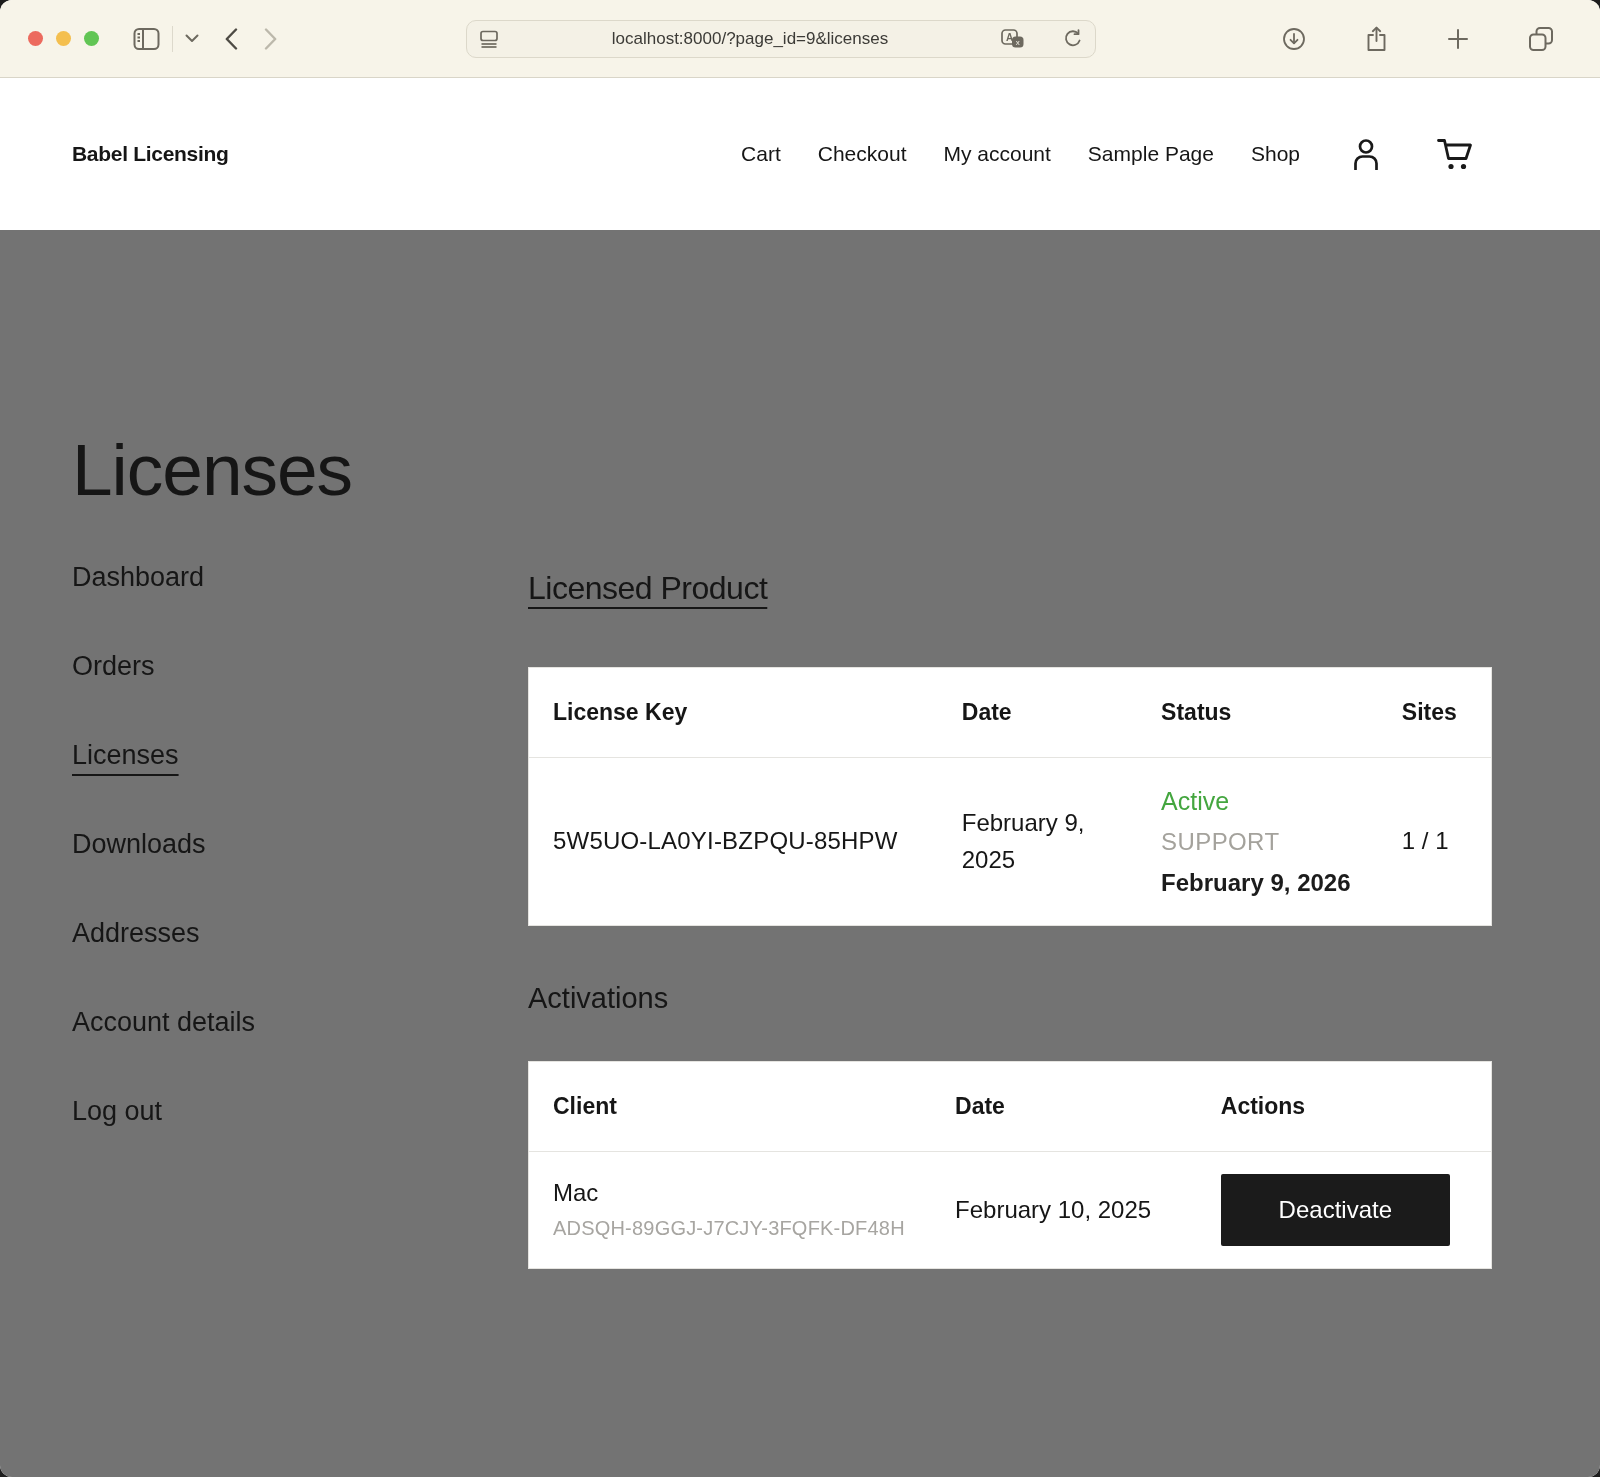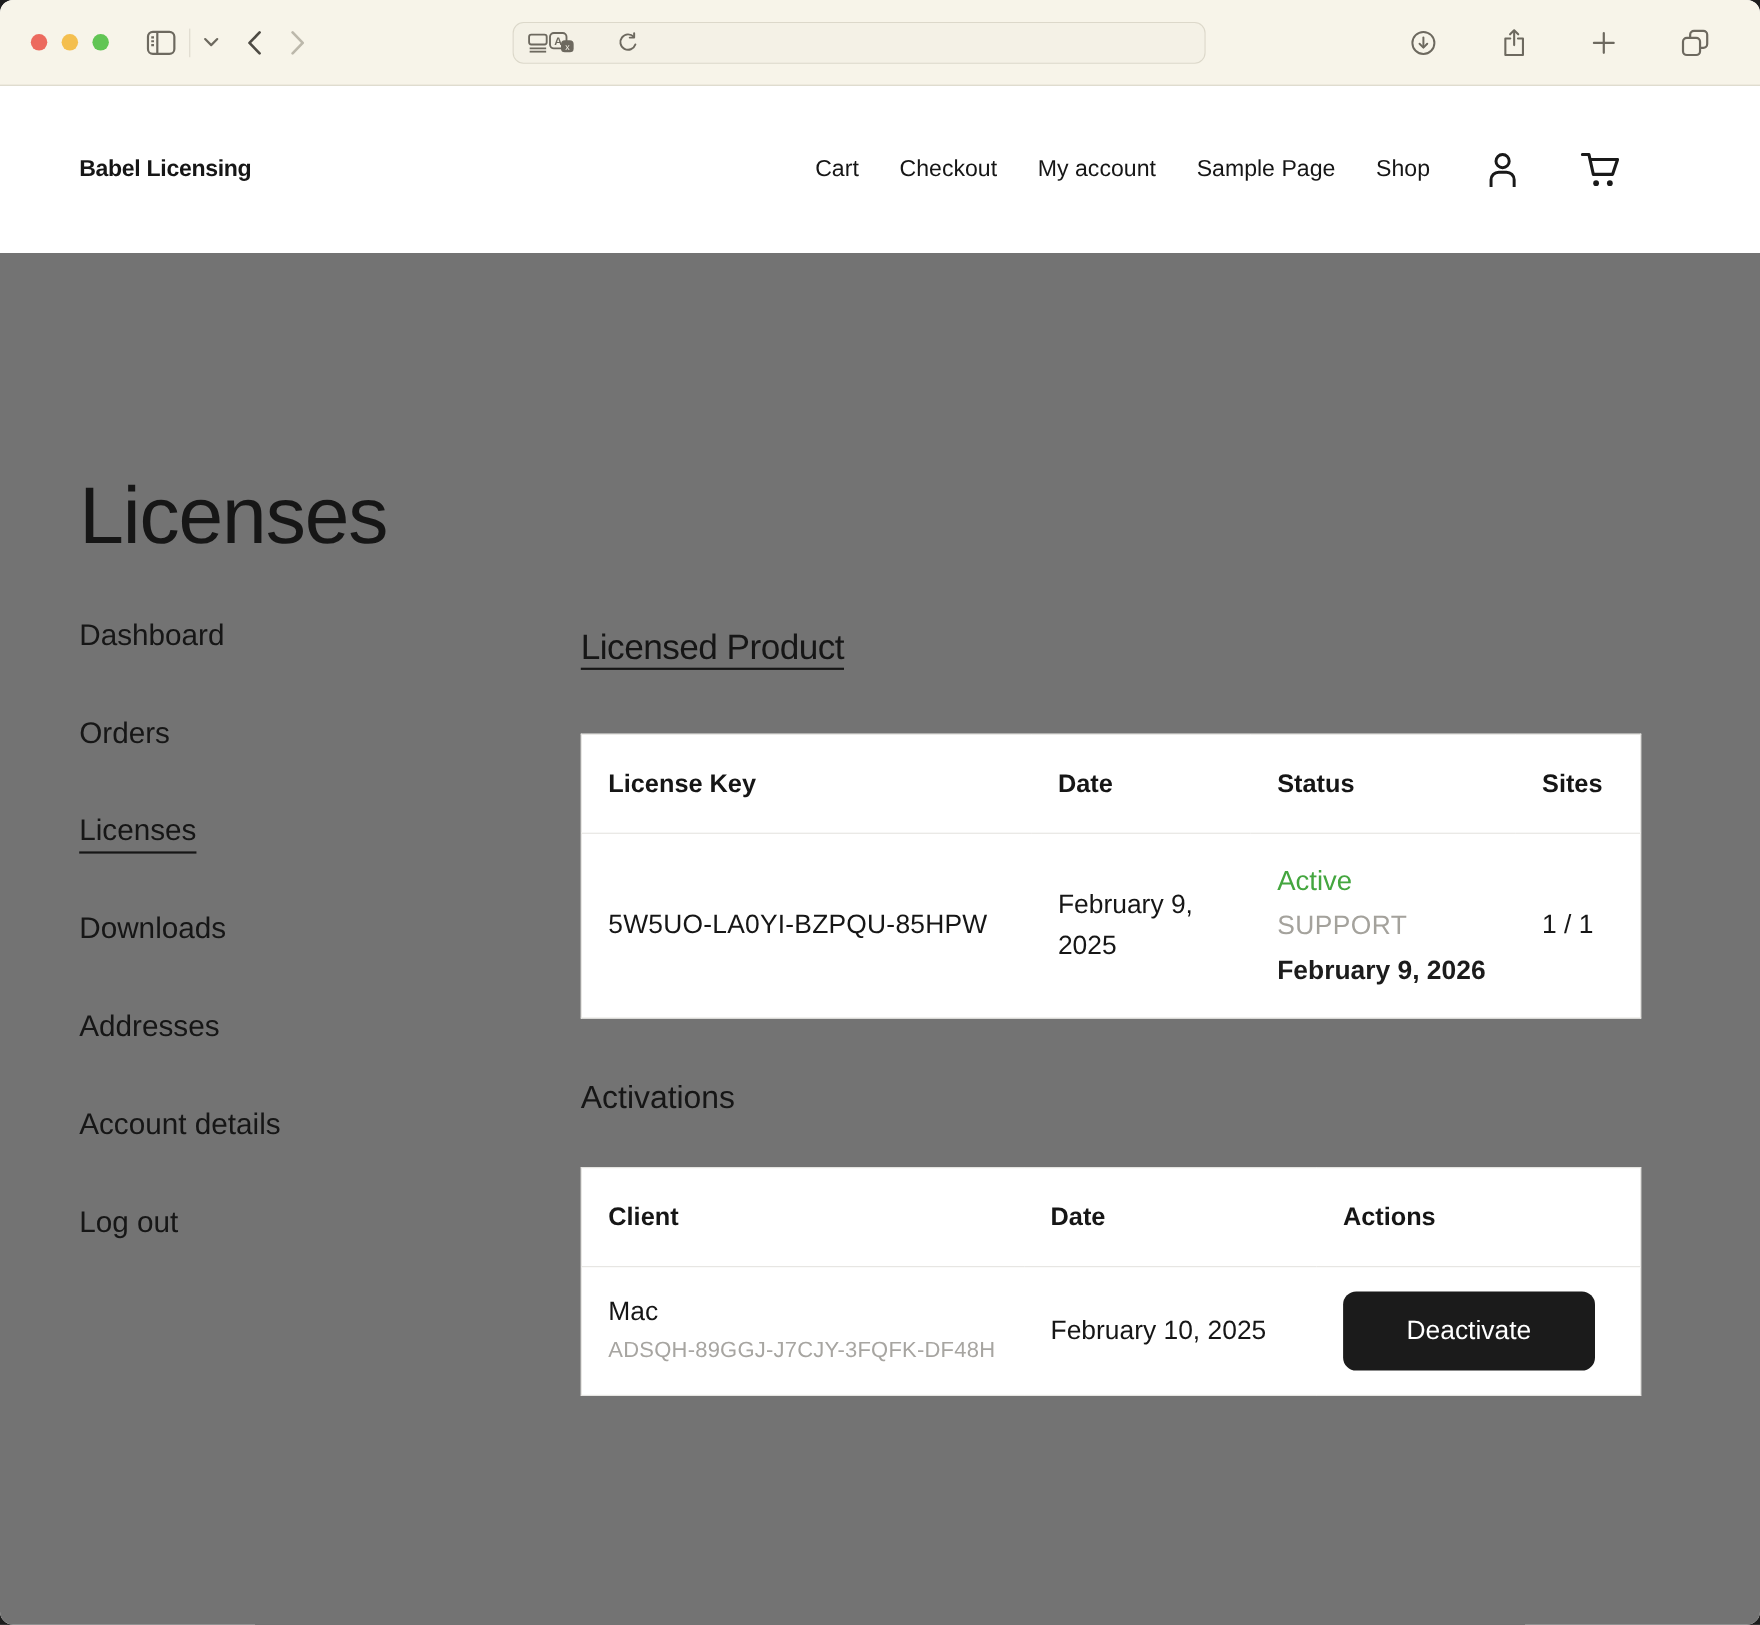--- a/index.html
+++ b/index.html
@@ -116,21 +116,21 @@
   .support-label{color:var(--muted-gray);letter-spacing:0.4px;}
   .support-date{font-weight:700;color:#1c1c1c;}
   .activations-heading{
     font-size:29px;font-weight:400;margin:56px 0 46px 0;
   }
   .client-name{font-size:24px;}
   .client-id{font-size:20px;color:#a7a5a1;margin-top:10px;letter-spacing:0.2px;}
   .deactivate-btn{
     display:block;width:229px;height:72px;
     background:var(--button-bg);color:#ffffff;
-    border:none;border-radius:12px;
+    border:none;border-radius:2px;
     font-size:24px;font-family:inherit;cursor:pointer;
   }
   svg{display:block;}
 </style>
 </head>
 <body>
 
 <div class="window">
 
   <div class="chrome">
@@ -169,20 +169,21 @@
     </div>
 
     <div class="url-bar">
       <span class="icon-btn">
         <svg width="20" height="18" viewBox="0 0 20 18" fill="none" stroke="currentColor" stroke-width="1.7">
           <rect x="2" y="1.5" width="16" height="9" rx="2"></rect>
           <line x1="2.5" y1="14" x2="17.5" y2="14"></line>
           <line x1="2.5" y1="17" x2="17.5" y2="17"></line>
         </svg>
       </span>
+      <span class="url-text">localhost:8000/?page_id=9&amp;licenses</span>
       <span class="url-right">
         <span class="icon-btn">
           <svg width="24" height="20" viewBox="0 0 24 20">
             <rect x="1" y="1" width="15" height="14" rx="3.5" fill="none" stroke="currentColor" stroke-width="1.7"></rect>
             <text x="8.5" y="11.5" font-size="10" font-weight="bold" fill="currentColor" text-anchor="middle" font-family="Liberation Sans, sans-serif">A</text>
             <rect x="11" y="7.5" width="11.5" height="11" rx="3.5" fill="#6d695f"></rect>
             <text x="16.8" y="16" font-size="8" fill="#f7f4e9" text-anchor="middle" font-family="Liberation Sans, sans-serif">x</text>
           </svg>
         </span>
         <span class="icon-btn">

